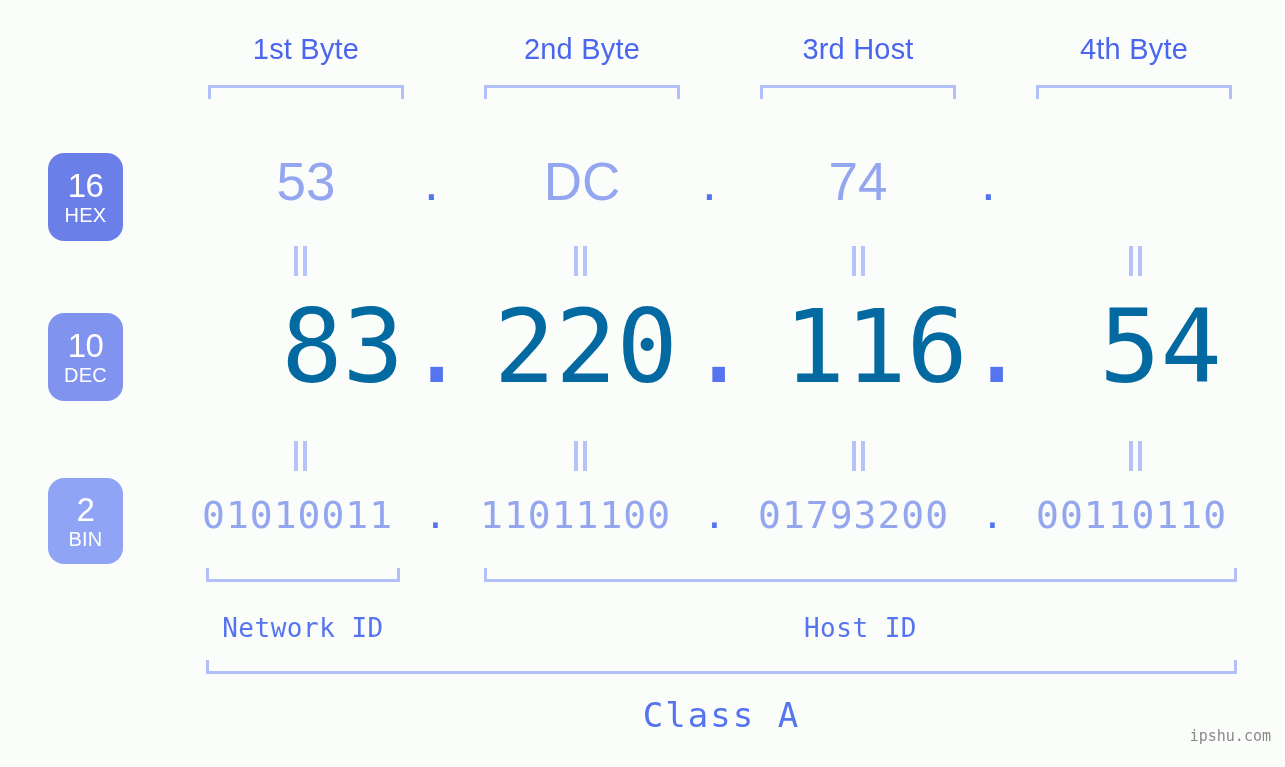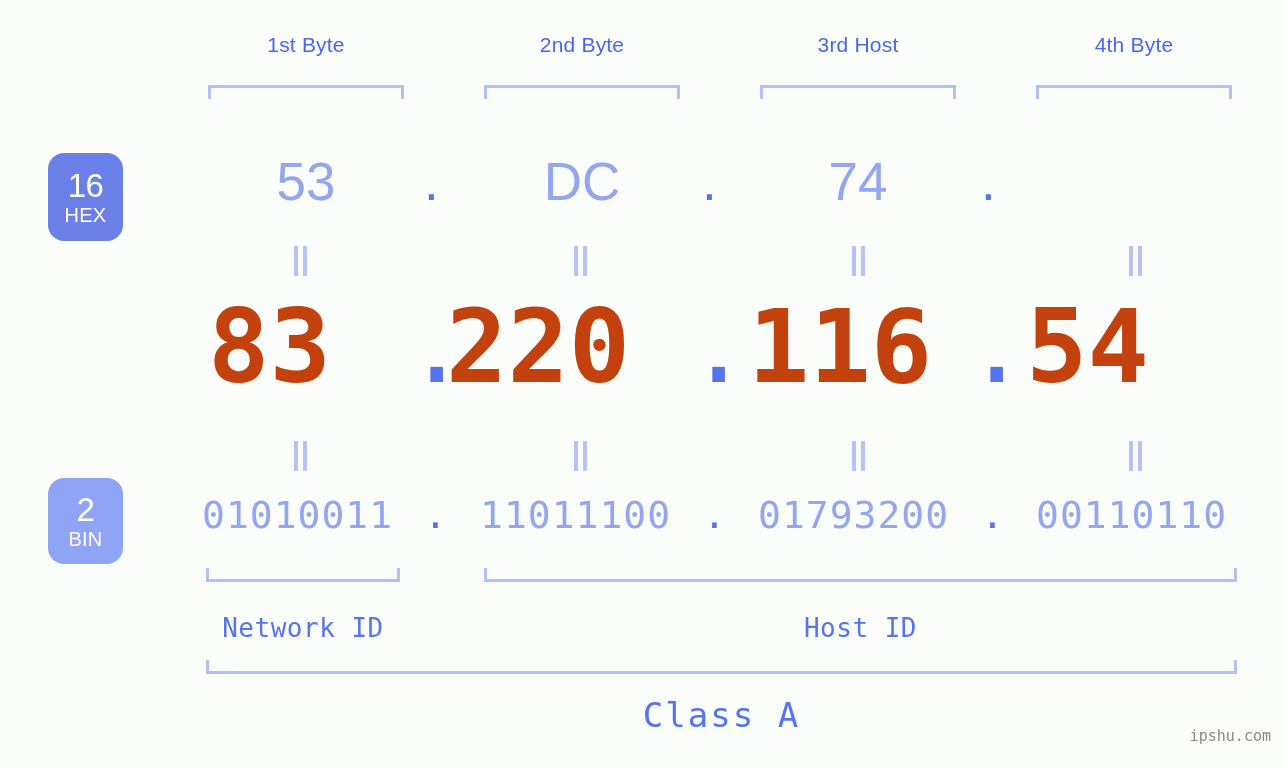--- a/index.html
+++ b/index.html
@@ -17,21 +17,21 @@
     position: relative;
     width: 1285px;
     height: 767px;
   }
 
   
   .byte-label {
     position: absolute;
     top: 33px;
     text-align: center;
-    font-size: 21px;
+    font-size: 29px;
     color: #4a66ef;
     font-family: "Liberation Sans", sans-serif;
     letter-spacing: 0.2px;
     white-space: nowrap;
   }
 
   
   .bracket-down {
     position: absolute;
     border-top: 3px solid #b3c0f7;
@@ -96,27 +96,27 @@
     font-size: 53px;
     color: #5574f0;
     font-family: "Liberation Sans", sans-serif;
     line-height: 1;
   }
 
   
   .dec-val {
     position: absolute;
     top: 296px;
-    text-align: left;
+    text-align: right;
     font-size: 102px;
-    color: #c2410c;
-    font-family: "DejaVu Sans Mono", monospace;
-    white-space: nowrap;
-    line-height: 1;
-    font-weight: 700;
+    color: #0369a1;
+    font-family: "DejaVu Sans Mono", monospace;
+    white-space: nowrap;
+    line-height: 1;
+    font-weight: 400;
   }
   .dec-dot {
     position: absolute;
     top: 296px;
     font-size: 102px;
     color: #5574f0;
     font-family: "DejaVu Sans Mono", monospace;
     line-height: 1;
   }
 
@@ -200,20 +200,24 @@
   <div class="byte-label" style="left:1036px; width:196px;">4th Byte</div>
 
   <div class="bracket-down" style="left:208px; top:85px; width:196px;"></div>
   <div class="bracket-down" style="left:484px; top:85px; width:196px;"></div>
   <div class="bracket-down" style="left:760px; top:85px; width:196px;"></div>
   <div class="bracket-down" style="left:1036px; top:85px; width:196px;"></div>
 
   <div class="badge" id="badge-hex">
     <span class="num">16</span>
     <span class="nm">HEX</span>
+  </div>
+  <div class="badge" id="badge-dec">
+    <span class="num">10</span>
+    <span class="nm">DEC</span>
   </div>
   <div class="badge" id="badge-bin">
     <span class="num">2</span>
     <span class="nm">BIN</span>
   </div>
 
   <div class="hex-val" style="left:208px; width:196px;">53</div>
   <div class="hex-dot" style="left:424px;">.</div>
   <div class="hex-val" style="left:484px; width:196px;">DC</div>
   <div class="hex-dot" style="left:702px;">.</div>

